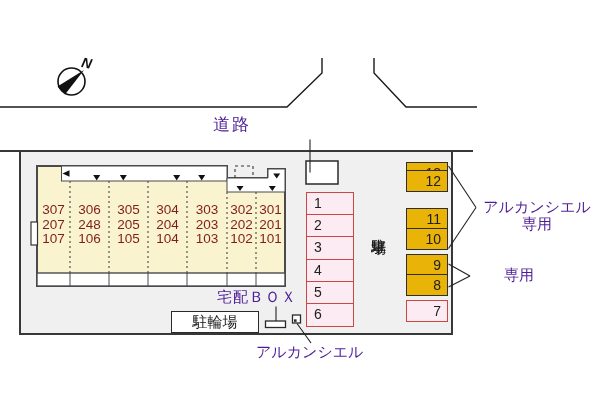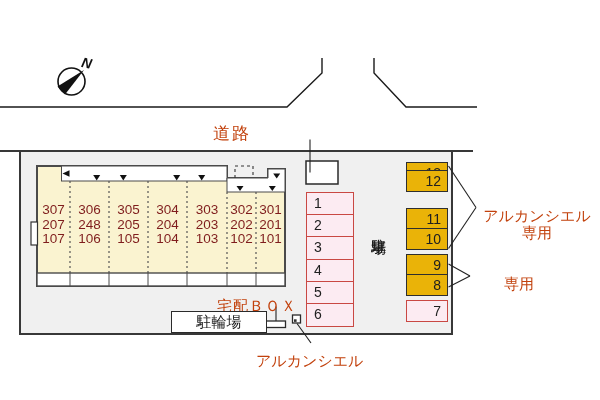--- a/index.html
+++ b/index.html
@@ -1,31 +1,31 @@
 <!DOCTYPE html>
 <html><head>
 <meta charset="utf-8">
 <style>
   html,body{margin:0;padding:0;background:#ffffff;}
   .canvas{position:relative;width:600px;height:400px;background:#ffffff;overflow:hidden;
           font-family:"Liberation Sans",sans-serif;color:#1a1a1a;}
   .layer{position:absolute;left:0;top:0;}
-  .lbl{position:absolute;color:#c2410c;white-space:nowrap;line-height:1.1;margin-top:9px;}
+  .lbl{position:absolute;color:#4c1d95;white-space:nowrap;line-height:1.1;}
   .lbl-road{font-size:17px;letter-spacing:2px;}
   .lbl-std{font-size:15px;}
   .lbl-center{text-align:center;white-space:normal;}
   .rooms-grid{position:absolute;left:37px;top:203px;width:220px;display:grid;
               grid-template-columns:33px 39px 39px 39px 40px 29px 29px;
               font-size:13.5px;line-height:14.6px;text-align:center;color:#7f1d1d;}
   .stall{position:absolute;box-sizing:border-box;background:#eab308;border:1.4px solid #2e2e2e;
          font-size:14px;color:#202020;}
   .stall-pink{background:#fcebf2;border:1.5px solid #c94843;}
   .left-col .stall{left:306px;width:48px;height:23.7px;padding:2px 0 0 7px;}
   .right-col .stall{left:406px;width:42px;height:21.8px;text-align:right;padding:2px 6px 0 0;}
-  .kiosk-box{position:absolute;left:171px;top:311px;width:96px;height:22px;box-sizing:border-box;
+  .kiosk-box{position:absolute;left:171px;top:311px;width:88px;height:22px;box-sizing:border-box;
              background:#ffffff;border:1.6px solid #2a2a2a;text-align:center;
              font-size:15px;line-height:19px;}
   .vertical-lbl{position:absolute;left:371px;top:226px;writing-mode:vertical-rl;
                 font-size:15px;letter-spacing:1px;line-height:1.05;}
 </style>
 </head>
 <body>
 
 <div class="canvas">
 

